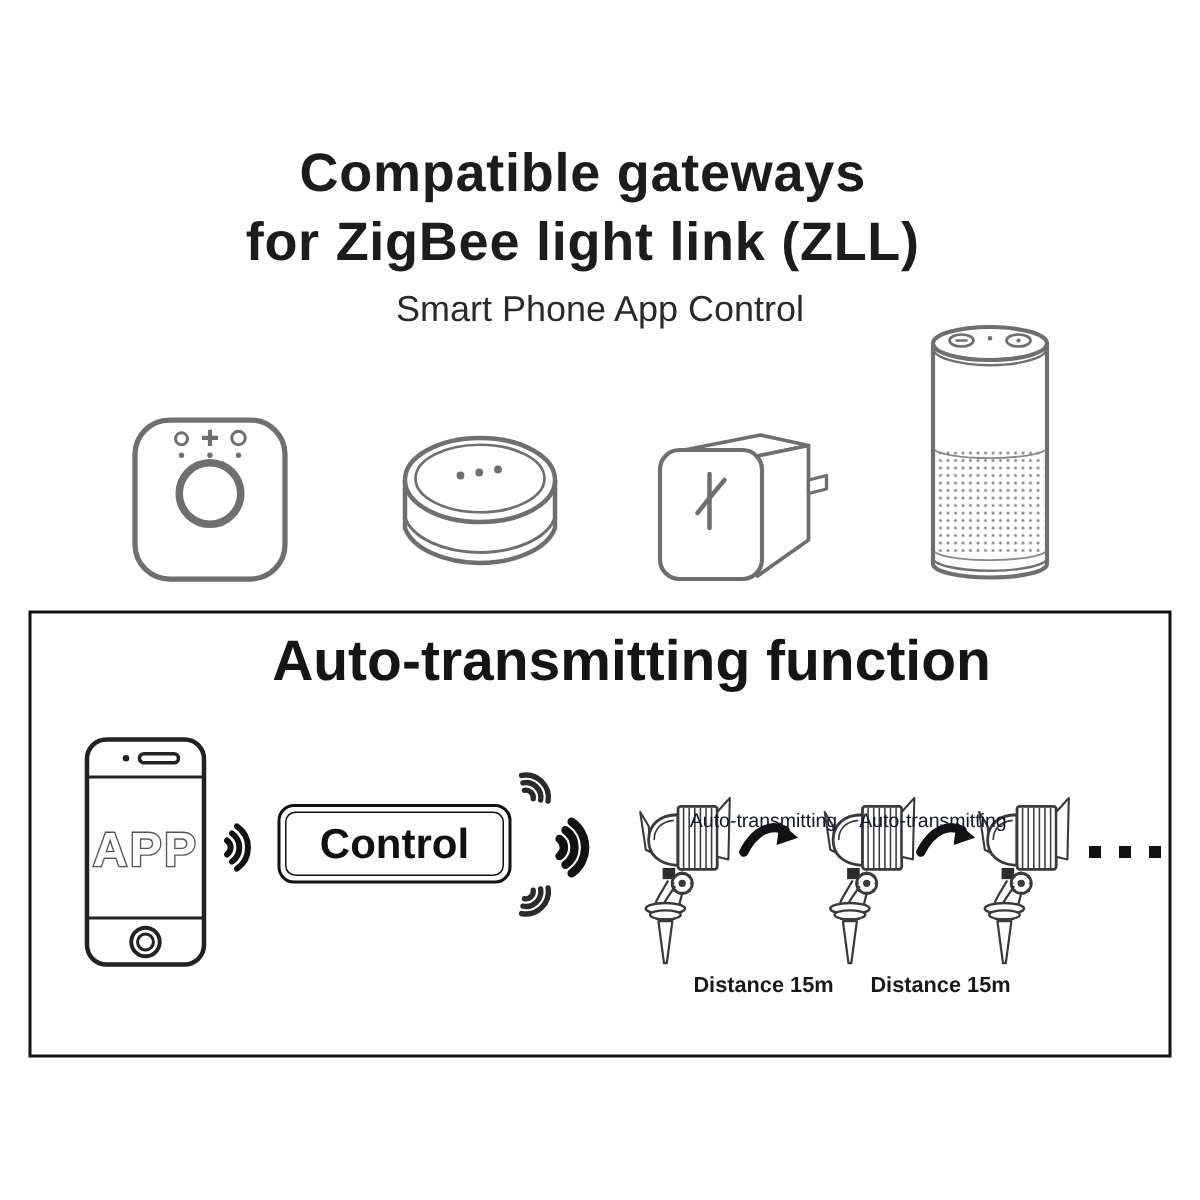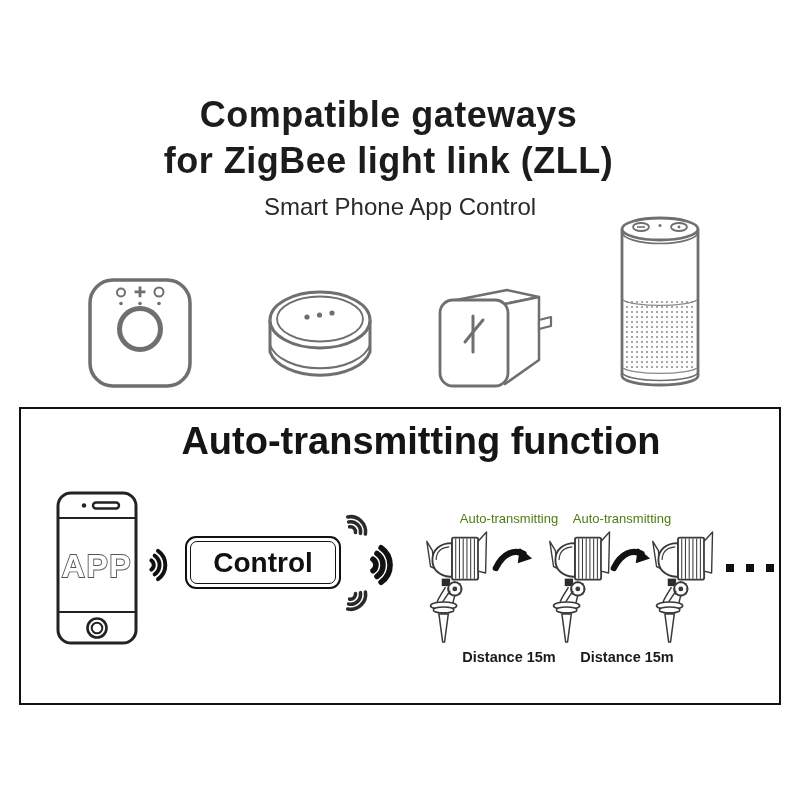--- a/index.html
+++ b/index.html
@@ -10,21 +10,21 @@
          font-size:36px;line-height:46px;letter-spacing:0.5px;color:#1c1c1c;}
   .subtitle{top:193px;left:0;width:800px;text-align:center;font-size:24px;color:#2a2a2a;}
   .auto-box{left:19px;top:407px;width:758px;height:294px;border:2.5px solid #111;background:#fff;}
   .auto-heading{top:420px;left:19px;width:730px;text-align:center;font-weight:bold;
                 font-size:38px;color:#151515;margin-left:37px;}
   .gateways-badge{left:185px;top:536px;width:156px;height:53px;border:2.5px solid #111;
                   border-radius:11px;padding:3px;box-sizing:border-box;background:#fff;}
   .gateways-inner{width:100%;height:100%;border:1.8px solid #111;border-radius:7px;
                   display:flex;align-items:center;justify-content:center;
                   font-weight:bold;font-size:28px;color:#111;box-sizing:border-box;}
-  .hop-label{font-size:13px;color:#4d7c0f;text-align:center;width:150px;}
+  .hop-label{font-size:13px;color:#0f172a;text-align:center;width:150px;margin-top:28px;}
   .dist-label{font-size:14.5px;color:#1a1a1a;text-align:center;width:150px;font-weight:bold;}
   .ellipsis{left:726px;top:564px;display:flex;gap:12px;}
   .ellipsis span{width:8px;height:8px;background:#111;display:block;}
   svg{display:block;}
 </style>
 </head>
 <body>
 
 <div class="canvas">
 

